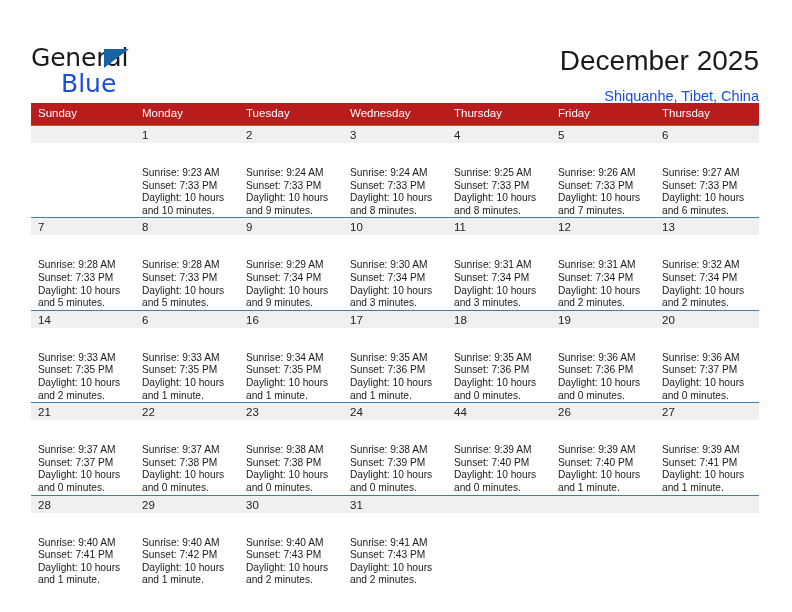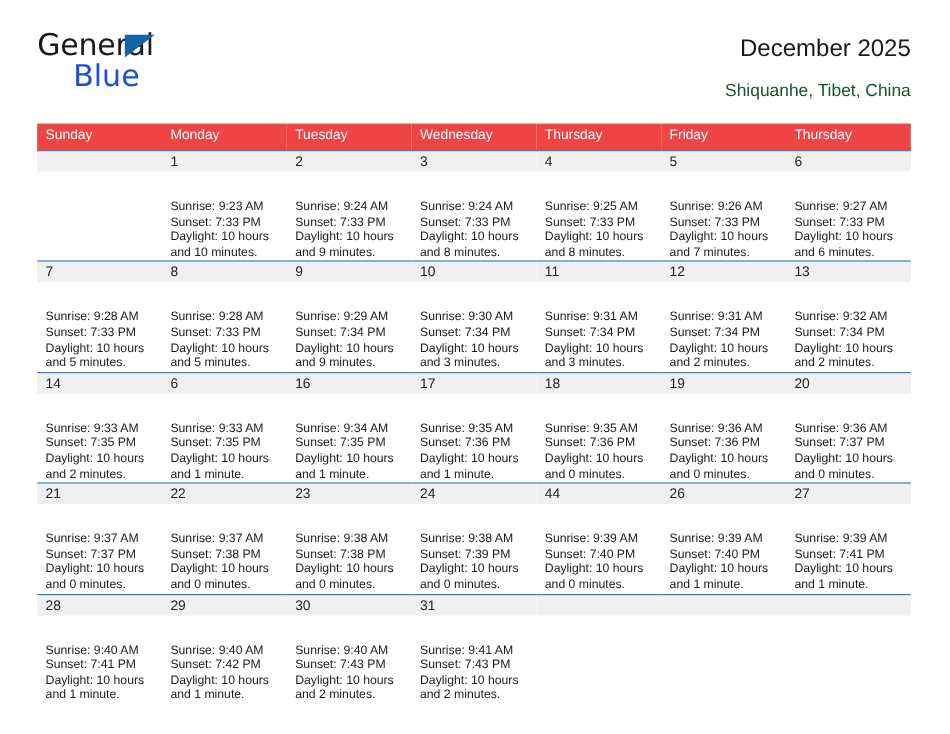--- a/index.html
+++ b/index.html
@@ -18,21 +18,21 @@
     position: relative;
     width: 792px;
     height: 612px;
     box-sizing: border-box;
   }
 
   
   .header {
     position: absolute;
     left: 31px;
-    top: 24px;
+    top: 44px;
     right: 33px;
     height: 70px;
   }
   .brand {
     position: absolute;
     left: 0;
     top: 0;
     width: 210px;
     height: 62px;
   }
@@ -65,44 +65,44 @@
     line-height: 28px;
   }
 
   .titles {
     position: absolute;
     right: 0;
     top: 0;
     text-align: right;
   }
   .cal-title {
-    font-size: 20px;
+    font-size: 28px;
     color: #1a1a1a;
     line-height: 34px;
     white-space: nowrap;
   }
   .cal-subtitle {
     font-size: 14.5px;
-    color: #14532d;
+    color: #1d4ed8;
     line-height: 20px;
     margin-top: 8px;
     white-space: nowrap;
   }
 
   
   .calendar {
     position: absolute;
     left: 31px;
     top: 103px;
     width: 728px;
     border-collapse: collapse;
     table-layout: fixed;
   }
   .calendar th {
-    background: #ef4444;
+    background: #b91c1c;
     color: #ffffff;
     font-weight: normal;
     font-size: 11.5px;
     text-align: left;
     padding: 4px 0 5px 7px;
     border: none;
     line-height: 13px;
   }
   .calendar td {
     vertical-align: top;

